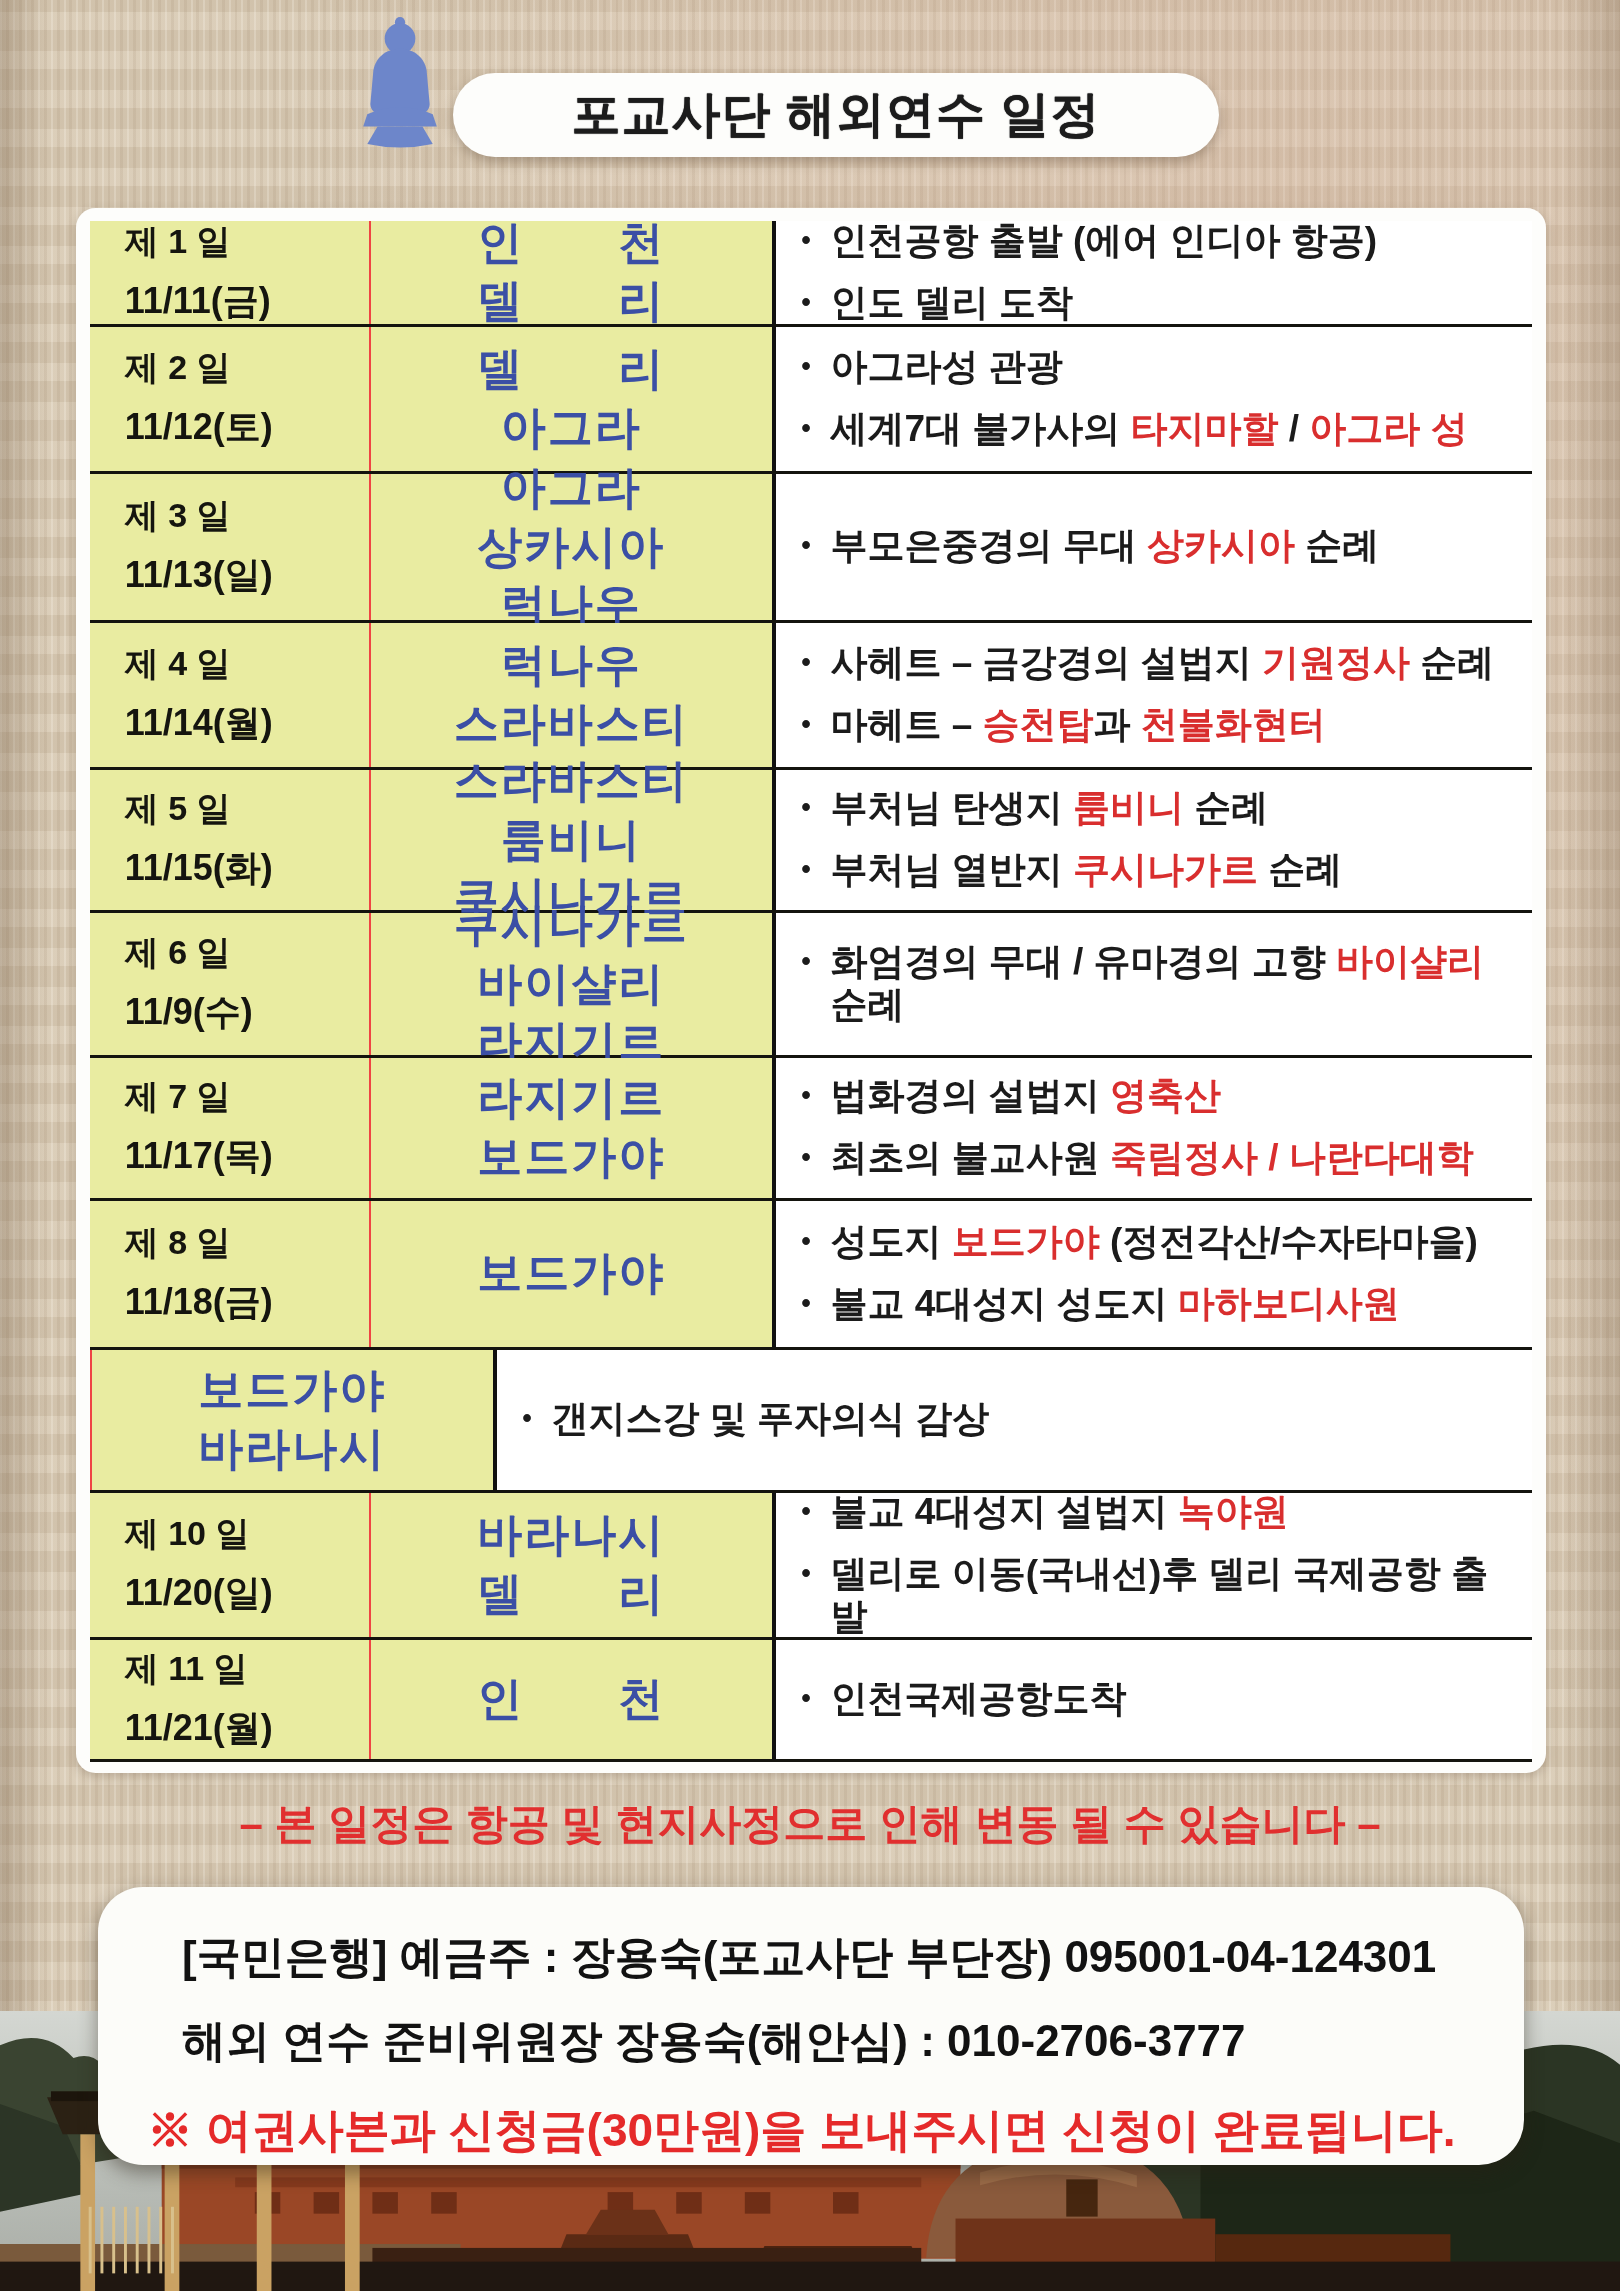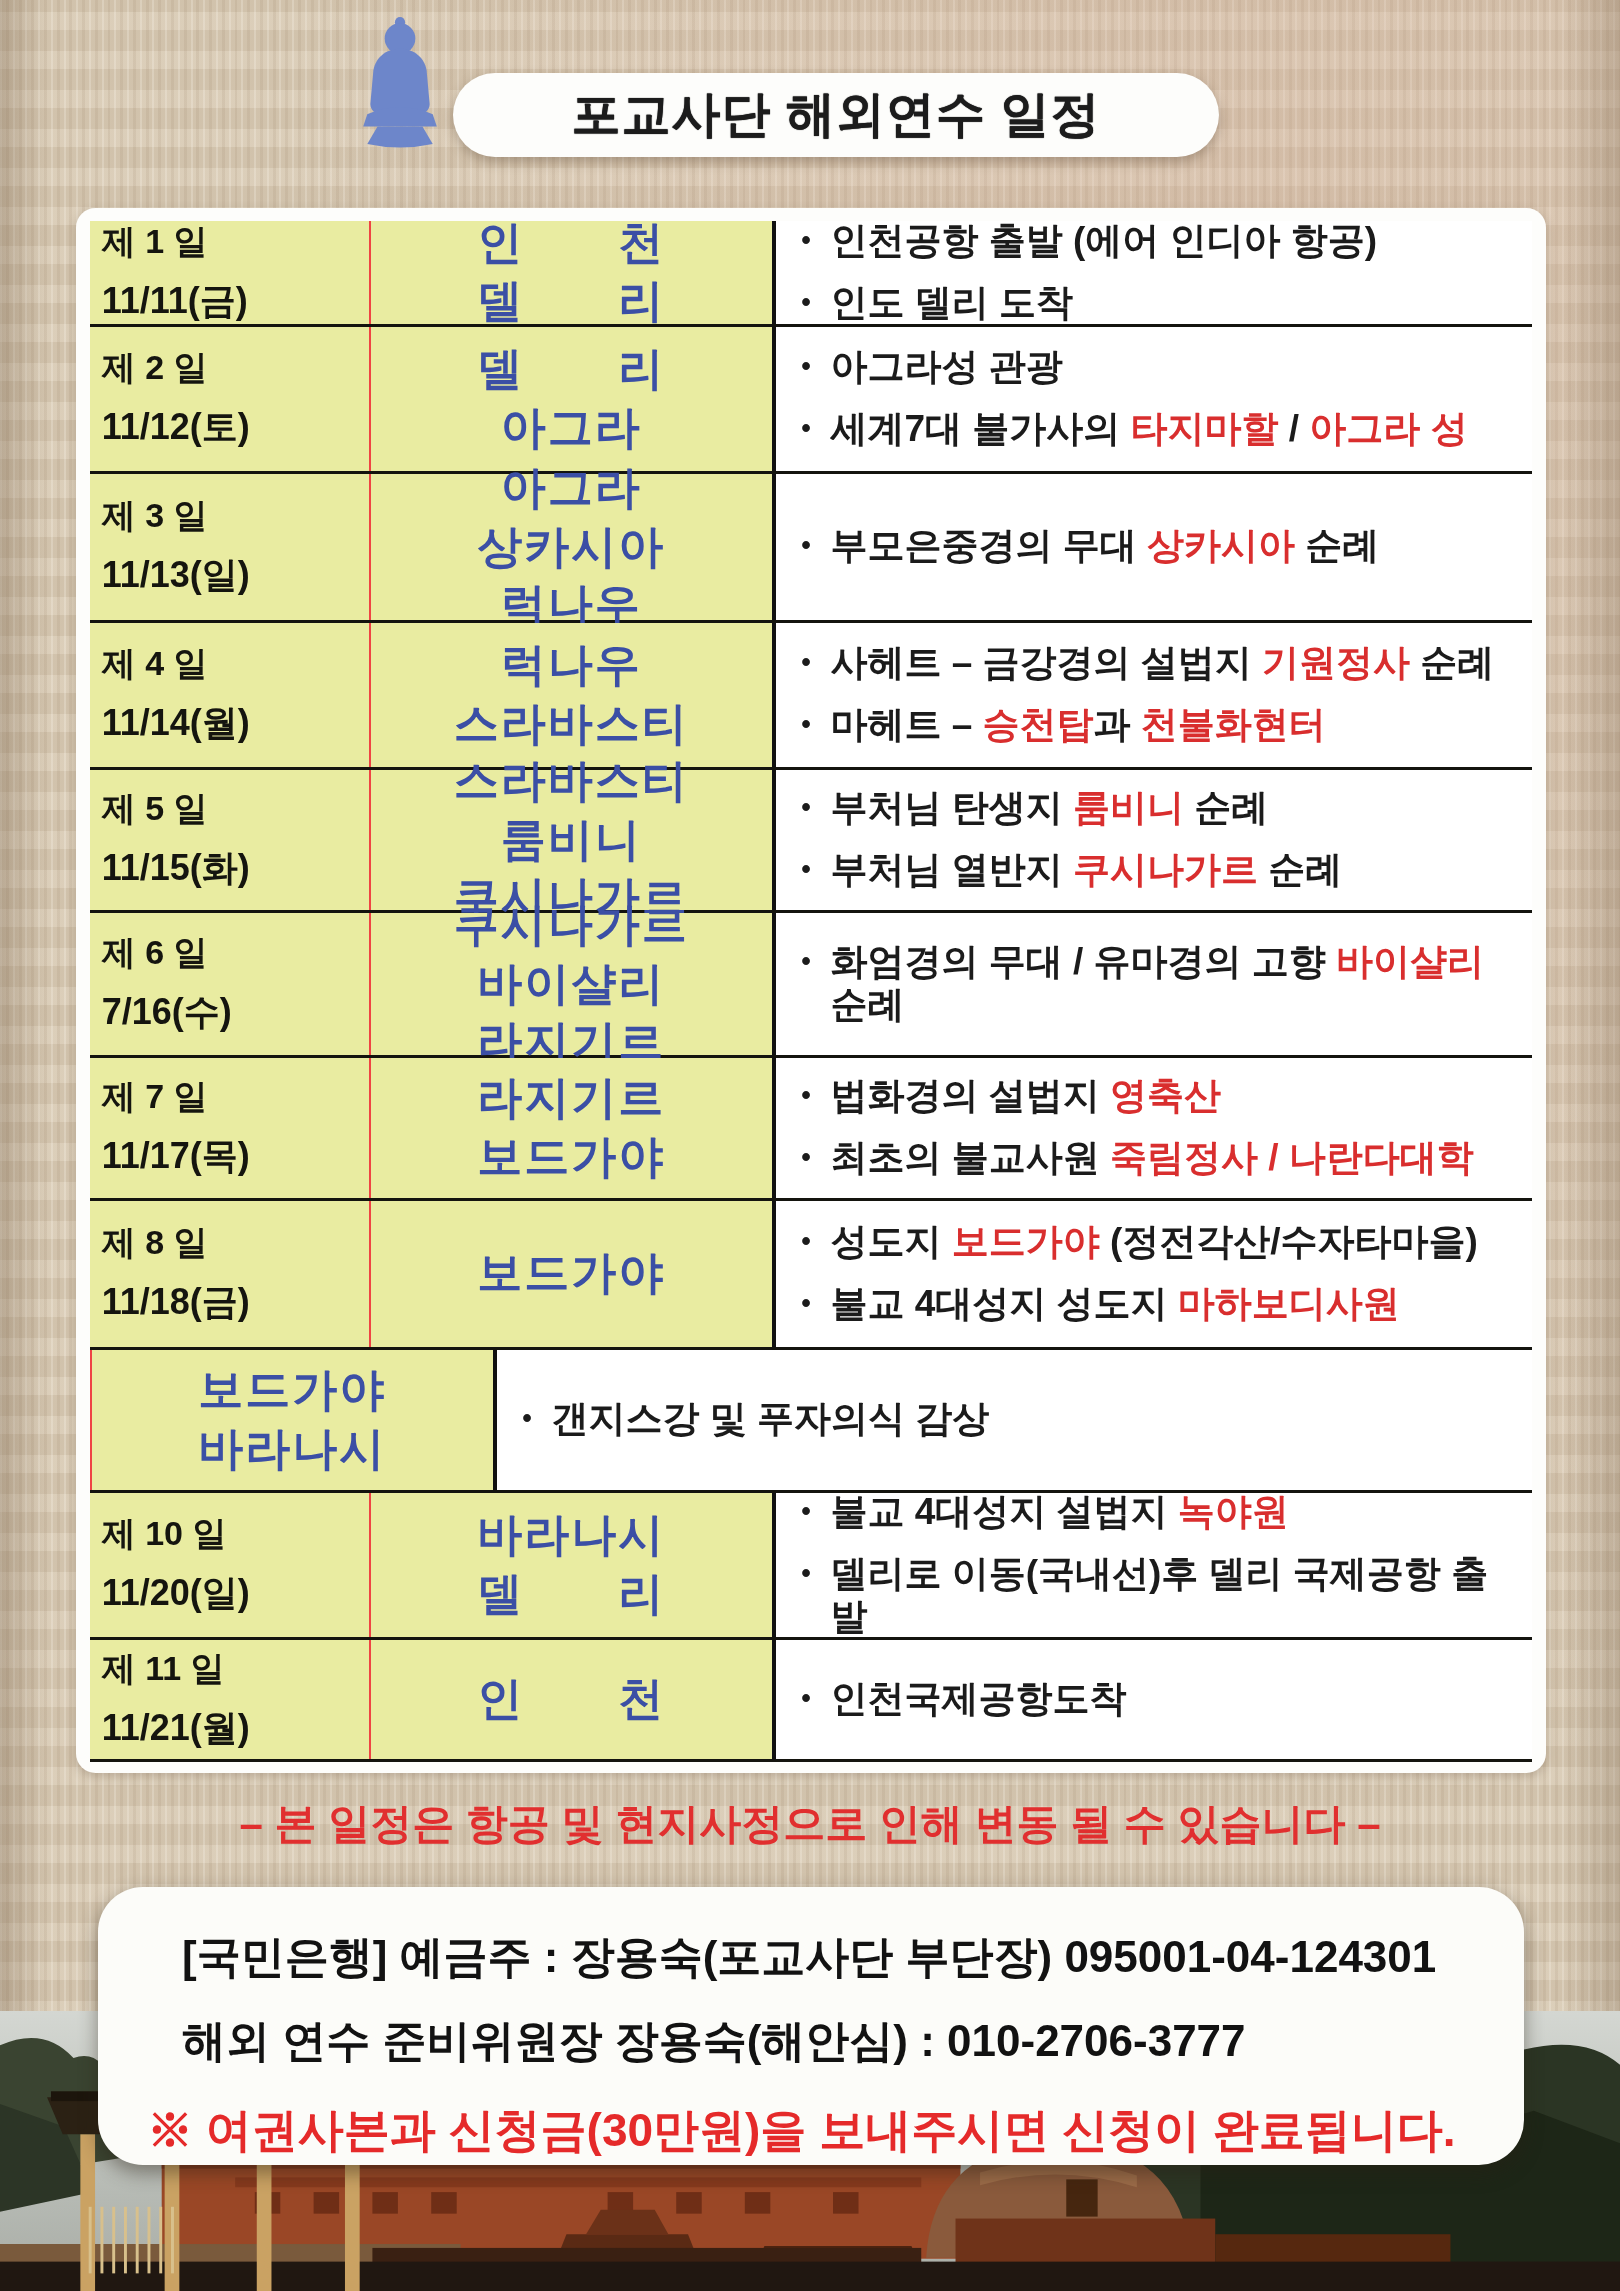--- a/index.html
+++ b/index.html
@@ -29,21 +29,21 @@
   
   .table-card{
     position:absolute; left:76px; top:208px; width:1470px;
     background:#fdfdfb; border-radius:19.6px; padding:12.7px 13.7px 11.8px 13.7px;
     box-sizing:border-box; box-shadow:0 3.9px 9.8px rgba(90,70,50,.25);
   }
   .row{display:flex; border-bottom:3.9px solid #14140e; box-sizing:border-box;}
   .cell-day{
     width:279px; flex:0 0 279px; background:var(--yellow,#e9eca1);
     display:flex; flex-direction:column; justify-content:center;
-    padding-left:12px; box-sizing:border-box; gap:11.8px;
+    padding-left:35px; box-sizing:border-box; gap:11.8px;
   }
   .day{font-size:34px; font-weight:800; color:#15150f;}
   .date{font-size:36px; font-weight:800; color:#15150f;}
   .cell-loc{
     width:407px; flex:0 0 407px; background:var(--yellow,#e9eca1);
     border-left:2px solid #ef4444; border-right:4.9px solid #111;
     box-sizing:border-box;
     display:flex; flex-direction:column; justify-content:center; align-items:center; gap:7.8px;
   }
   .loc{
@@ -190,21 +190,21 @@
             </div>
             <div class="bullet">
               <span class="dot">•</span>
               <span><span class="seg-k">부처님 열반지 </span><span class="seg-r">쿠시나가르</span><span class="seg-k"> 순례</span></span>
             </div>
           </div>
         </div>
         <div class="row" style="height: 145px;">
           <div class="cell-day">
             <div class="day">제 6 일</div>
-            <div class="date">7/16(수)</div>
+            <div class="date">11/9(수)</div>
           </div>
           <div class="cell-loc">
             <div class="loc">쿠시나가르</div>
             <div class="loc">바이샬리</div>
             <div class="loc">라지기르</div>
           </div>
           <div class="cell-desc">
             <div class="bullet">
               <span class="dot">•</span>
               <span><span class="seg-k">화엄경의 무대 / 유마경의 고향 </span><span class="seg-r">바이샬리</span><span class="seg-k"> 순례</span></span>

